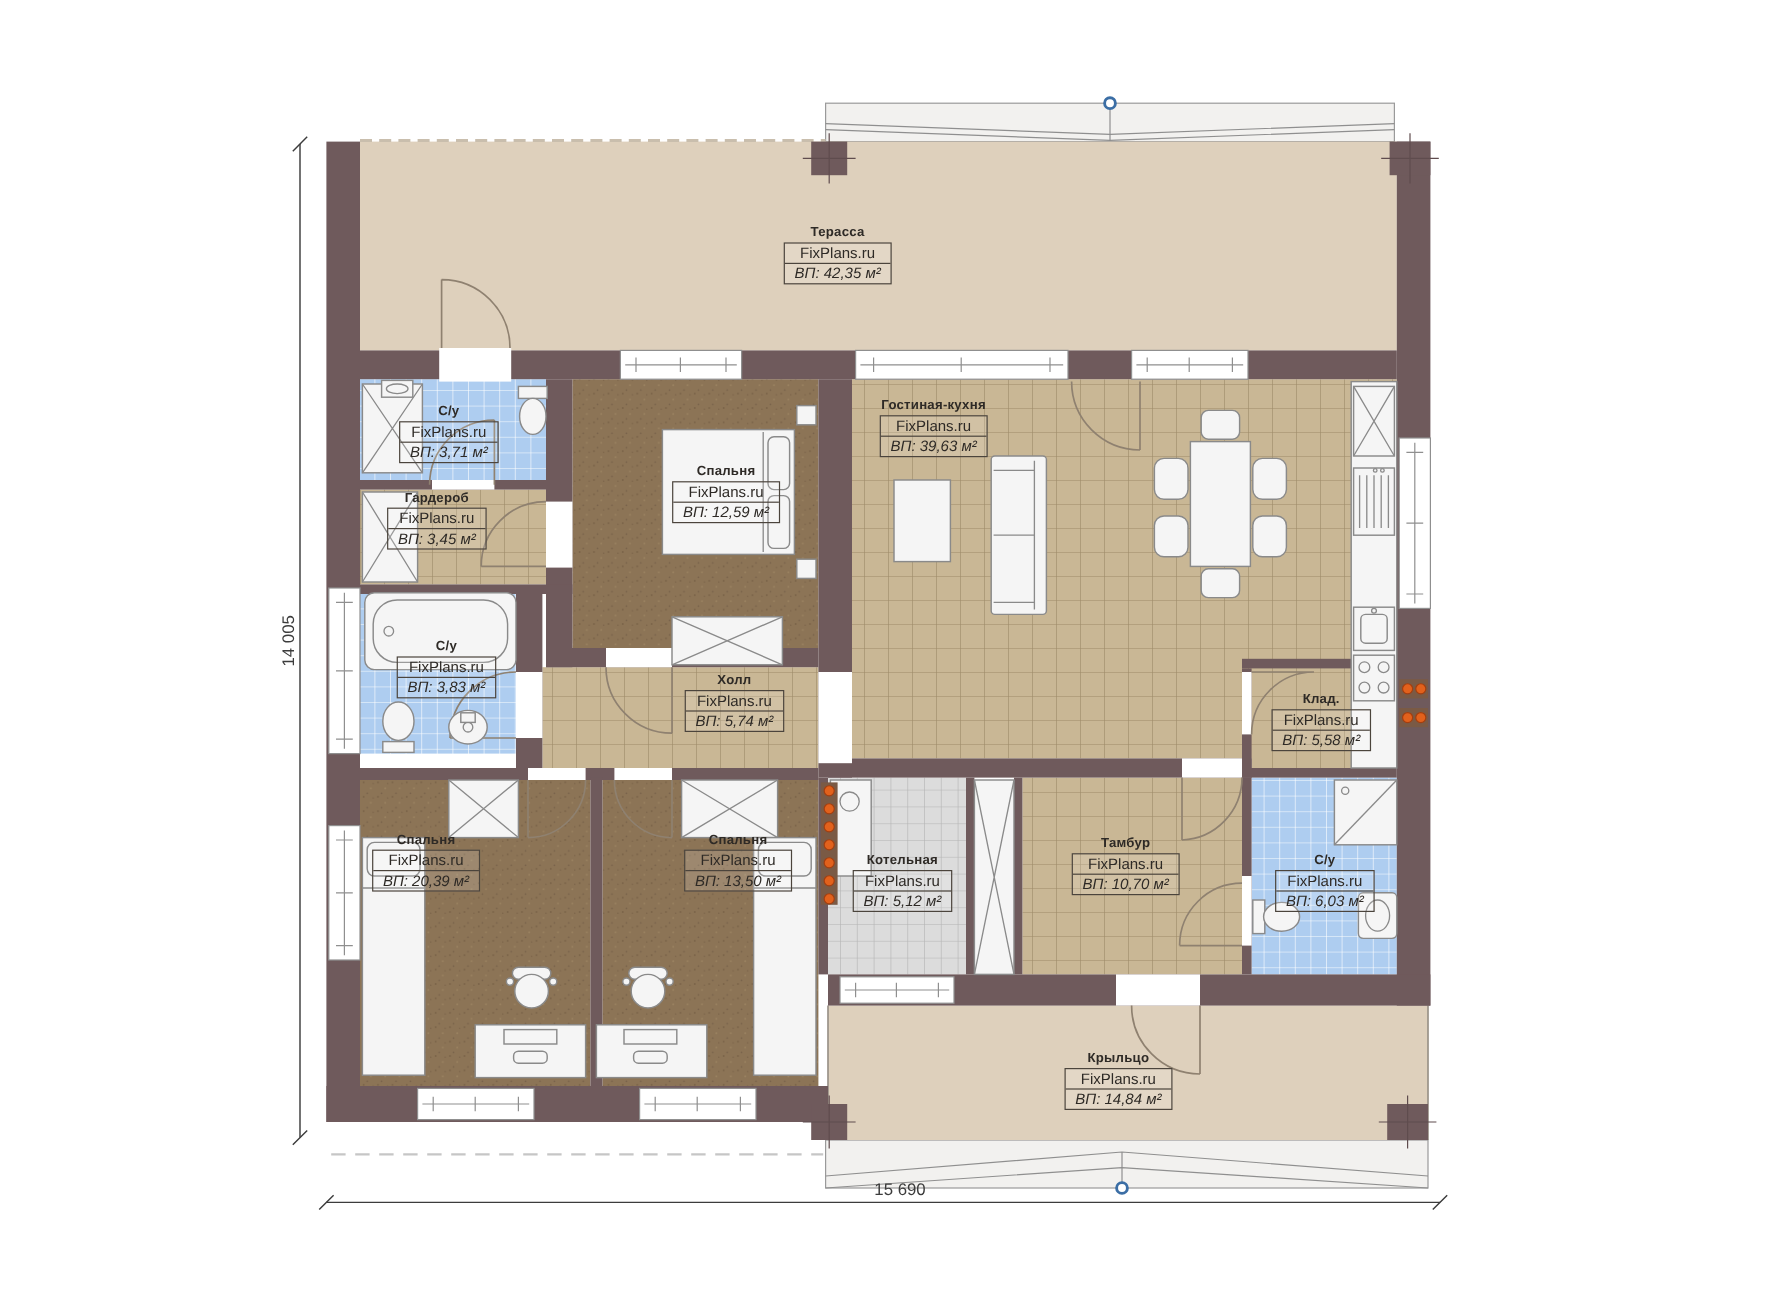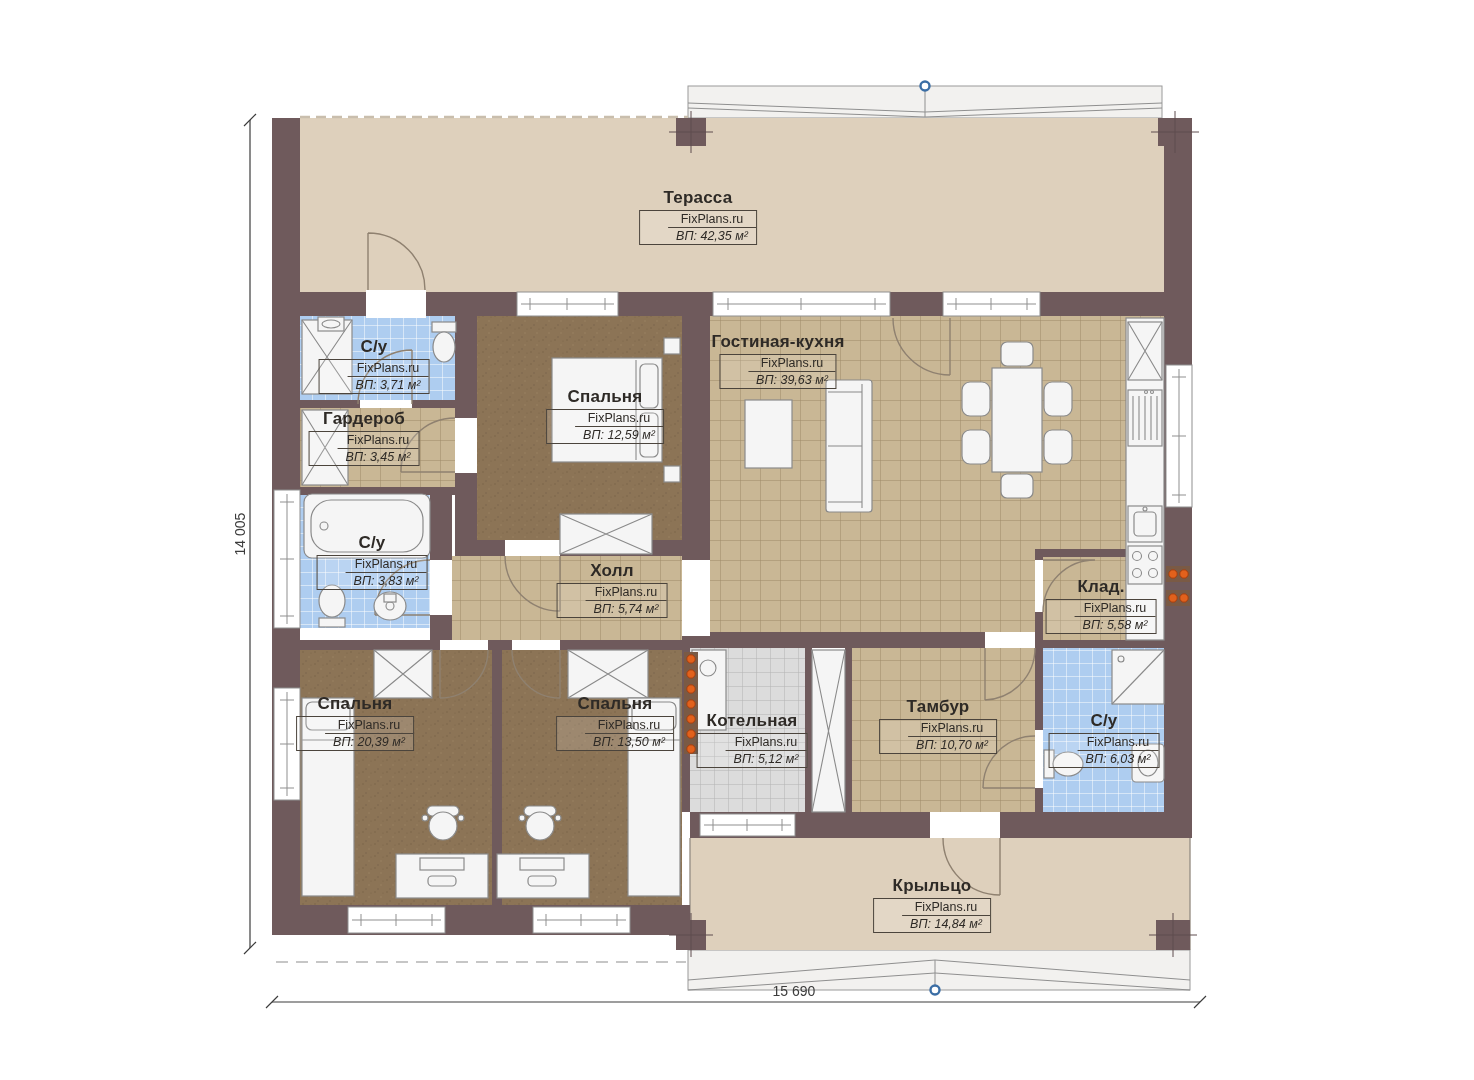--- a/index.html
+++ b/index.html
@@ -28,27 +28,27 @@
   .gapfill{fill:#ffffff;}
   .rad{fill:var(--c-radiator);stroke:#a33f10;stroke-width:1;}
   .radbase{fill:#7a5a45;}
   .colcross{stroke:#5f4c4e;stroke-width:1;fill:none;}
   .dimline{stroke:var(--c-dim);stroke-width:1.2;fill:none;}
   .edge-dash{stroke:#c9bead;stroke-width:2.5;fill:none;stroke-dasharray:10 6;}
   .blind-dash{stroke:#c6c6c6;stroke-width:2;fill:none;stroke-dasharray:12 8;}
   .porch-edge{stroke:#9a9288;stroke-width:1.4;fill:none;}
 
   .room-label{position:absolute;transform:translateX(-50%);text-align:center;color:var(--c-label);z-index:5;}
-  .room-name{font-weight:bold;font-size:17px;letter-spacing:.2px;margin-bottom:2px;white-space:nowrap;}
-  .room-box{display:inline-block;border:1.5px solid #4b443c;background:rgba(255,255,255,0.15);font-size:12.5px;padding-left:28px;}
+  .room-name{font-weight:bold;font-size:11px;letter-spacing:.2px;margin-bottom:2px;white-space:nowrap;}
+  .room-box{display:inline-block;border:1.5px solid #4b443c;background:rgba(255,255,255,0.15);font-size:12.5px;}
   .room-box .room-wm{padding:1px 8px;border-bottom:1.5px solid #4b443c;white-space:nowrap;}
   .room-box .room-area{padding:1px 8px;white-space:nowrap;font-style:italic;}
   .dim-label{position:absolute;font-size:14px;color:var(--c-dim);z-index:5;white-space:nowrap;}
   .dim-left{transform:translate(-50%,-50%) rotate(-90deg);}
-  .dim-bottom{transform:translateX(-50%);margin-left:44px;}
+  .dim-bottom{transform:translateX(-50%);}
 </style>
 </head>
 <body>
 
 <div id="canvas">
 
 <svg id="plan-svg" width="1474" height="1080" viewBox="0 0 1474 1080">
   <defs>
     <pattern id="pTan" width="20" height="20" patternUnits="userSpaceOnUse">
       <rect width="20" height="20" class="pt-tan"></rect>

